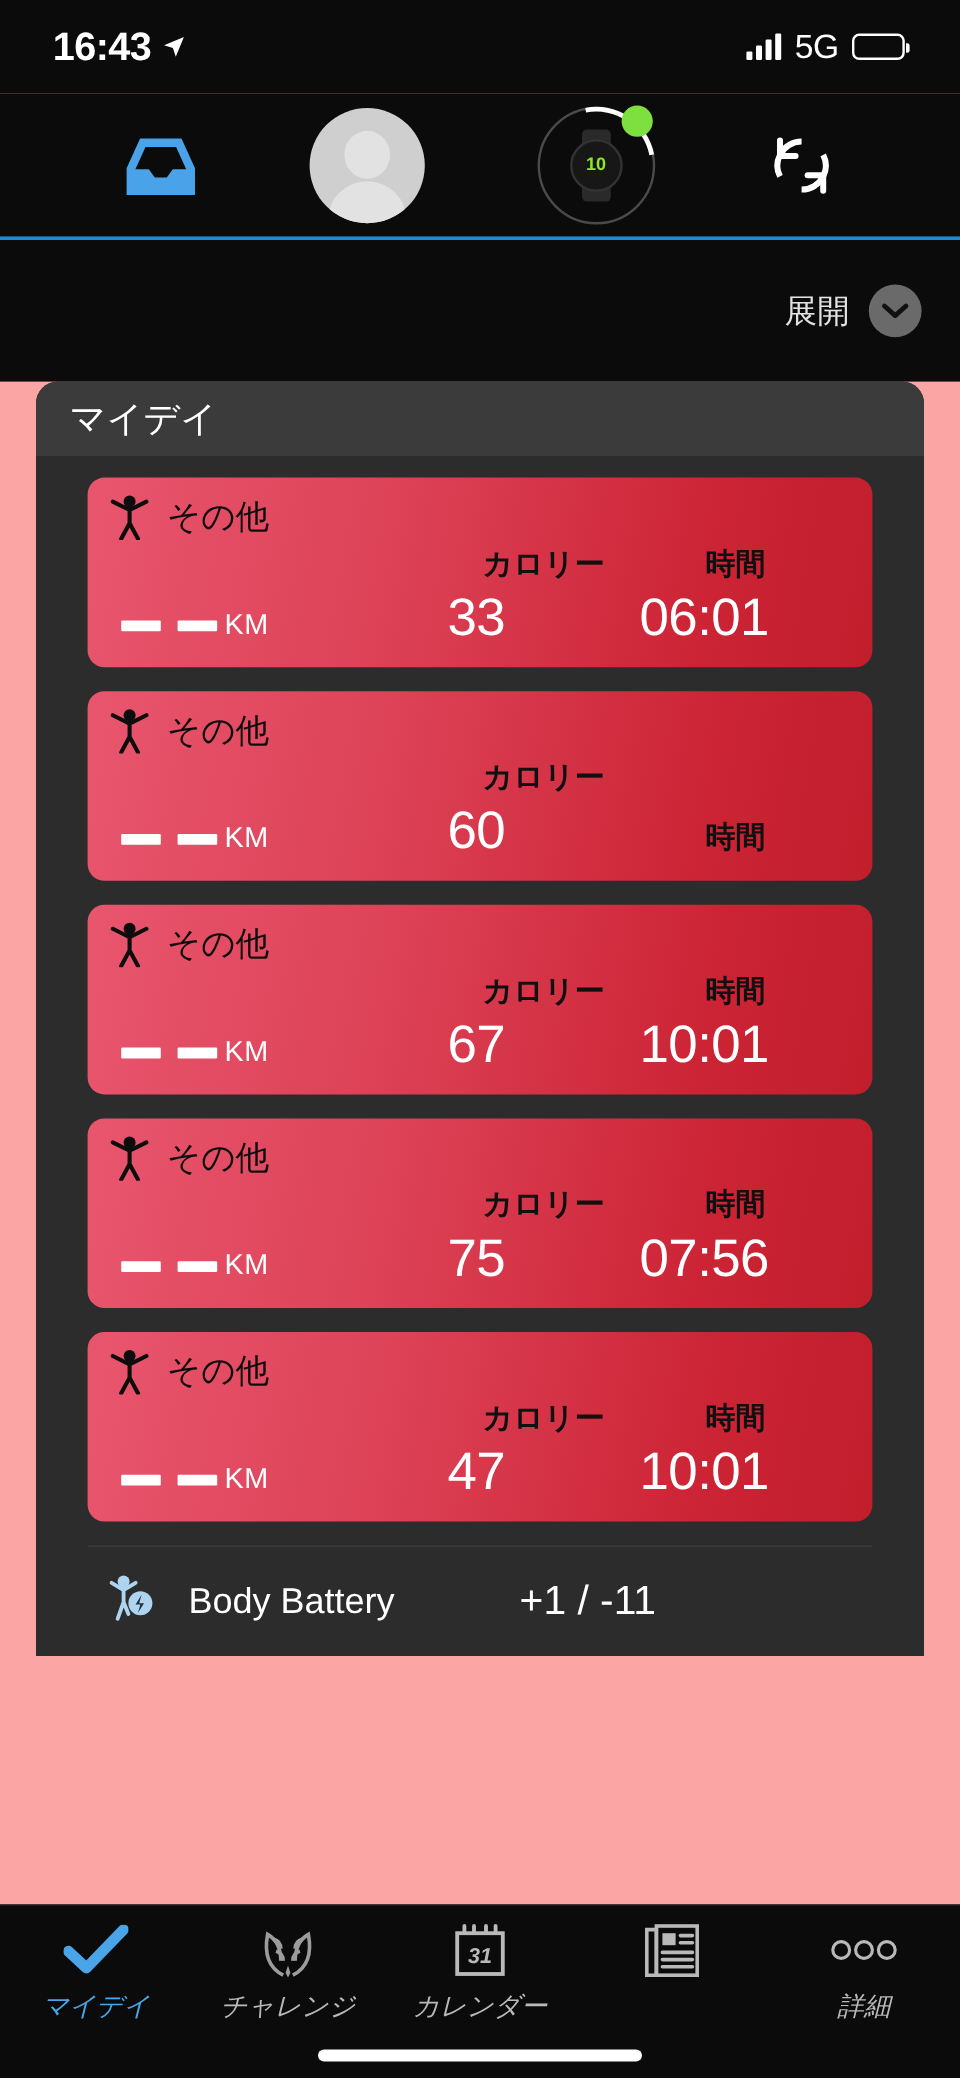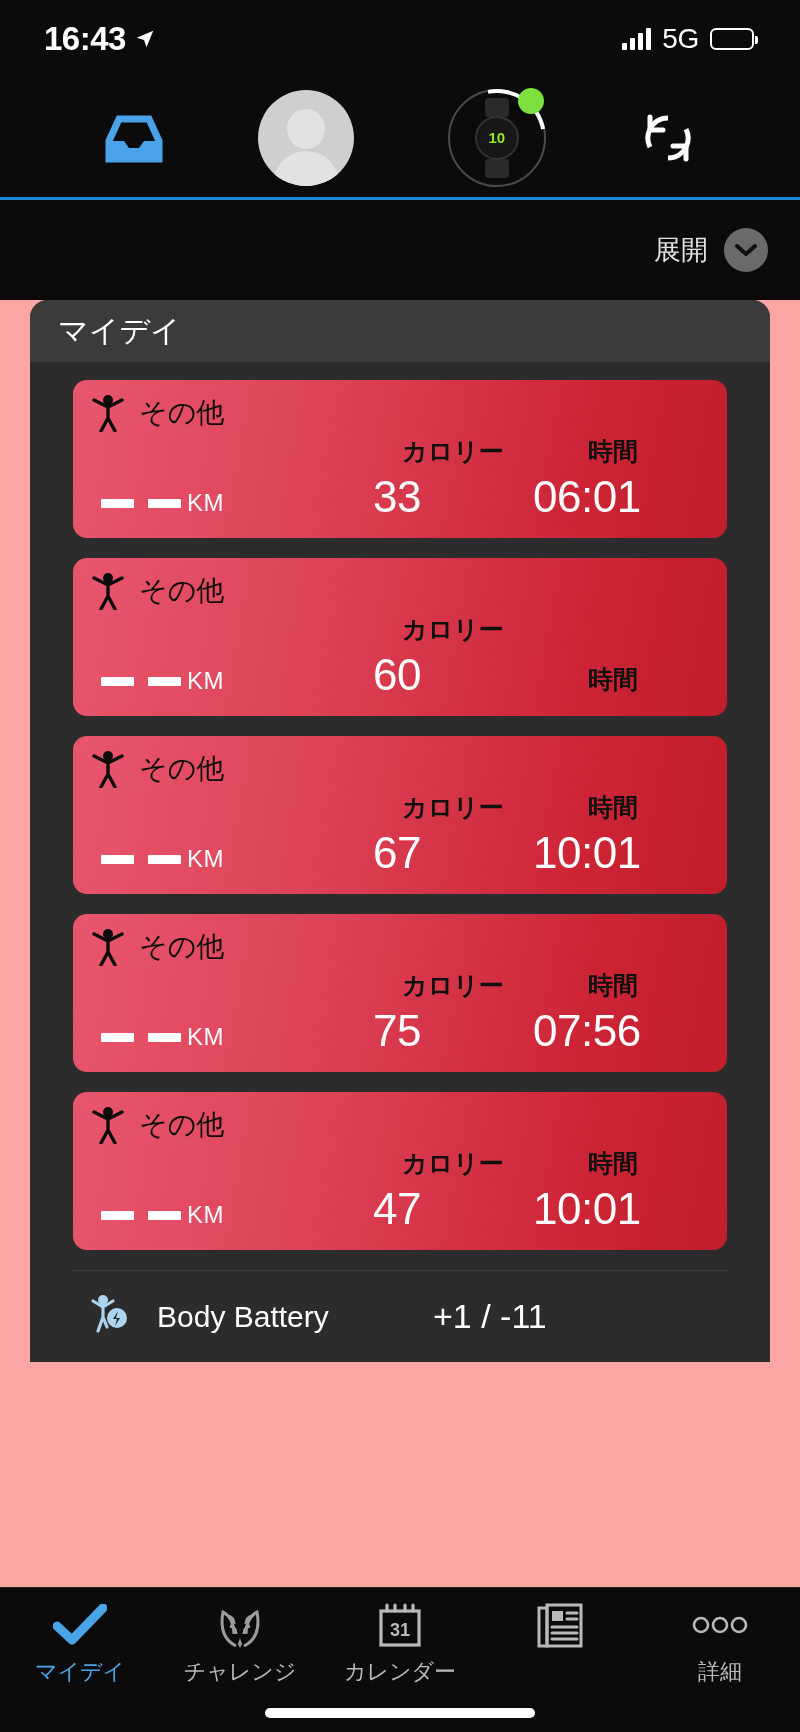--- a/index.html
+++ b/index.html
@@ -51,32 +51,32 @@
 
   .device{ position:relative; width:98px; height:98px; }
   .device .ring{ position:absolute; inset:0; border-radius:50%;
                  border:2px solid #4a4a4a; }
   .device .arc{ position:absolute; inset:0; border-radius:50%;
                 border:4px solid transparent; border-top-color:#fff;
                 transform:rotate(34deg); }
   .device .dot{ position:absolute; right:2px; top:-1px; width:26px; height:26px;
                 border-radius:50%; background:#7ee03f; }
   .watch{ position:absolute; left:50%; top:50%; transform:translate(-50%,-50%);
-          width:44px; height:80px; }
+          width:44px; height:60px; }
   .watch .band{ position:absolute; left:50%; transform:translateX(-50%);
                 width:24px; height:19px; background:#2a2a2a; border-radius:4px; }
   .watch .band.t{ top:0; } .watch .band.b{ bottom:0; }
   .watch .case{ position:absolute; left:50%; top:50%; transform:translate(-50%,-50%);
                 width:44px; height:44px; border-radius:50%; background:#171717;
                 border:2px solid #333; display:flex; align-items:center;
                 justify-content:center; }
   .watch .num{ color:#8fe821; font-size:15px; font-weight:700; line-height:1; }
 
   
-  .expand-row{ height:100px; display:flex; align-items:center; justify-content:flex-end;
+  .expand-row{ height:118px; display:flex; align-items:center; justify-content:flex-end;
                padding-right:32px; gap:16px; background:#0b0b0b; }
   .expand-label{ color:#e2e2e2; font-size:27px; }
   .chev-btn{ width:44px; height:44px; border-radius:50%; background:#6a6a6a;
              display:flex; align-items:center; justify-content:center; }
 
   
   .panel{ margin:0 30px; background:#2c2c2c; border-radius:18px 18px 0 0;
           overflow:hidden; }
   .panel-title{ height:62px; display:flex; align-items:center; padding:0 28px;
                 background:#3b3b3b; color:#fff; font-size:30px; }
@@ -103,21 +103,21 @@
            border-top:1px solid #3f3f3f; }
   .metric:first-of-type{ border-top:none; }
   .m-icon{ width:46px; display:flex; justify-content:center; flex:none; }
   .m-label{ color:#fff; font-size:30px; width:300px; padding-left:24px; }
   .m-val{ color:#fff; font-size:34px; }
 
   
   .tabbar{ position:absolute; left:0; right:0; bottom:0; height:145px;
            background:#0b0b0b; border-top:1px solid #2a2a2a;
            display:flex; align-items:flex-start; padding-top:14px; }
-  .tab{ flex:1; display:flex; flex-direction:column; align-items:center; gap:9px; }
+  .tab{ flex:1; display:flex; flex-direction:column; align-items:center; gap:9px;font-style:italic; }
   .tab-ico{ height:46px; display:flex; align-items:center; justify-content:center; }
   .tab-lab{ font-size:22px; color:#b9b9b9; }
   .tab.active .tab-lab{ color:#49a5e8; }
   .home-ind{ position:absolute; left:50%; bottom:14px; transform:translateX(-50%);
              width:270px; height:10px; border-radius:6px; background:#fff; }
 </style>
 </head>
 <body>
 
 <div id="app">

